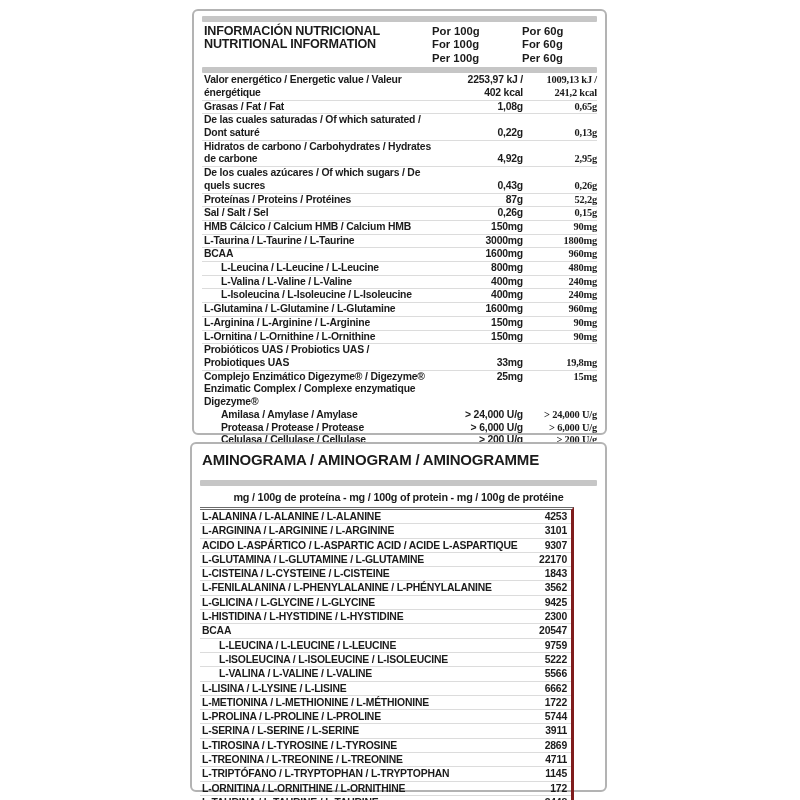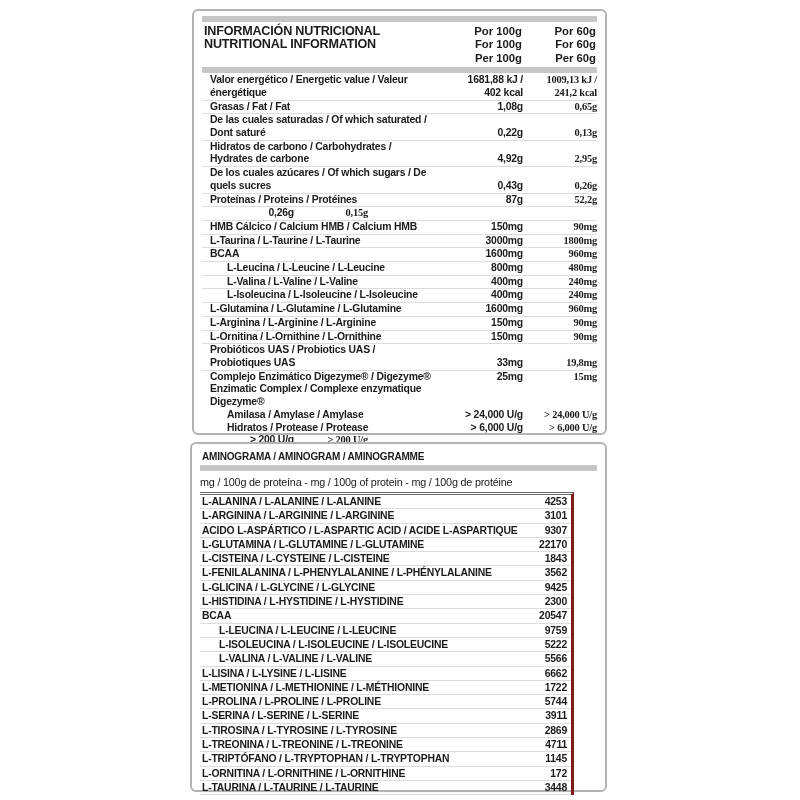--- a/index.html
+++ b/index.html
@@ -4,36 +4,36 @@
 <style>
   html,body{margin:0;padding:0;background:#fff;}
   body{width:800px;height:800px;position:relative;font-family:"Liberation Sans",sans-serif;color:#1b1b1b;}
   .panel{position:absolute;box-sizing:border-box;background:#fff;border:2px solid #b3b3b3;border-radius:6px;}
   .panel-nutrition{left:192px;top:9px;width:415px;height:426px;padding:5px 8px 4px 8px;}
   .panel-amino{left:190px;top:442px;width:417px;height:350px;padding:4px 8px;}
   .bar{height:6px;background:#c6c6c6;border-radius:1px;}
   
   .nf-header{display:flex;font-weight:bold;padding:3px 1px 2px 2px;}
   .nf-titles{flex:1;font-size:12.6px;line-height:13.4px;letter-spacing:-0.2px;}
-  .nf-hcol{text-align:right;font-size:11.3px;line-height:13.4px;font-weight:bold;}
+  .nf-hcol{font-size:11.3px;line-height:13.4px;font-weight:bold;}
   .nf-hcol.c1{width:90px;}
   .nf-hcol.c2{width:74px;}
   
   .nf-rows{margin-top:1px;}
   .nf-row{display:flex;align-items:flex-end;font-weight:bold;font-size:10.4px;line-height:12.7px;letter-spacing:-0.2px;border-bottom:1px solid #dcdcdc;padding-left:2px;}
   .nf-row.nosep{border-bottom:none;}
-  .nf-row .lbl{flex:1;margin-left:6px;}
+  .nf-row .lbl{flex:1;}
   .nf-row.indent .lbl{padding-left:17px;}
   .nf-row .v{text-align:right;white-space:pre-line;}
   .nf-row .v1{width:90px;}
   .nf-row .v2{width:74px;font-family:Liberation Serif, serif;}
   .footnote{font-size:9.2px;font-weight:normal;line-height:1.38;letter-spacing:-0.1px;text-align:justify;margin:4px 1px 0 1px;color:#222;}
   
-  .am-title{font-size:10px;font-weight:bold;letter-spacing:-0.2px;margin:3px 0 3px 2px;}
-  .am-subtitle{font-weight:normal;font-size:10.8px;letter-spacing:-0.2px;padding:5px 0 4px 0;}
+  .am-title{font-size:15px;font-weight:bold;letter-spacing:-0.2px;margin:3px 0 12px 2px;}
+  .am-subtitle{text-align:center;font-weight:bold;font-size:10.8px;letter-spacing:-0.2px;padding:5px 0 4px 0;}
   .am-rows{width:371px;border-right:3px solid #7f1d1d;border-top:3px double #6a6a6a;}
   .am-row{display:flex;align-items:flex-end;font-weight:bold;font-size:10.4px;line-height:13.3px;letter-spacing:-0.2px;border-bottom:1px solid #dcdcdc;padding:0 4px 0 2px;}
   .am-row .lbl{flex:1;}
   .am-row.indent .lbl{padding-left:17px;}
   .am-row .val{text-align:left;}
 </style>
 </head>
 <body>
 
 <section class="panel panel-nutrition">
@@ -54,21 +54,21 @@
       <div>For 60g</div>
       <div>Per 60g</div>
     </div>
   </div>
 
   <div class="bar"></div>
 
   <div class="nf-rows" id="nf-rows">
   <div class="nf-row">
     <span class="lbl">Valor energético / Energetic value / Valeur énergétique</span>
-    <span class="v v1">1681,88 kJ /
+    <span class="v v1">2253,97 kJ /
 402 kcal</span>
     <span class="v v2">1009,13 kJ /
 241,2 kcal</span>
   </div>
 
   <div class="nf-row">
     <span class="lbl">Grasas / Fat / Fat</span>
     <span class="v v1">1,08g</span>
     <span class="v v2">0,65g</span>
   </div>
@@ -91,20 +91,21 @@
     <span class="v v2">0,26g</span>
   </div>
 
   <div class="nf-row">
     <span class="lbl">Proteínas / Proteins / Protéines</span>
     <span class="v v1">87g</span>
     <span class="v v2">52,2g</span>
   </div>
 
   <div class="nf-row">
+    <span class="lbl">Sal / Salt / Sel</span>
     <span class="v v1">0,26g</span>
     <span class="v v2">0,15g</span>
   </div>
 
   <div class="nf-row">
     <span class="lbl">HMB Cálcico / Calcium HMB / Calcium HMB</span>
     <span class="v v1">150mg</span>
     <span class="v v2">90mg</span>
   </div>
 
@@ -174,26 +175,27 @@
     <span class="v v2"></span>
   </div>
 
   <div class="nf-row indent nosep">
     <span class="lbl">Amilasa / Amylase / Amylase</span>
     <span class="v v1">&gt; 24,000 U/g</span>
     <span class="v v2">&gt; 24,000 U/g</span>
   </div>
 
   <div class="nf-row indent nosep">
-    <span class="lbl">Hidratos / Protease / Protease</span>
+    <span class="lbl">Proteasa / Protease / Protease</span>
     <span class="v v1">&gt; 6,000 U/g</span>
     <span class="v v2">&gt; 6,000 U/g</span>
   </div>
 
   <div class="nf-row indent nosep">
+    <span class="lbl">Celulasa / Cellulase / Cellulase</span>
     <span class="v v1">&gt; 200 U/g</span>
     <span class="v v2">&gt; 200 U/g</span>
   </div>
 
   <div class="nf-row indent nosep">
     <span class="lbl">Lactasa / Lactase / Lactase</span>
     <span class="v v1">&gt; 4,000 U/g</span>
     <span class="v v2">&gt; 4,000 U/g</span>
   </div>
 

